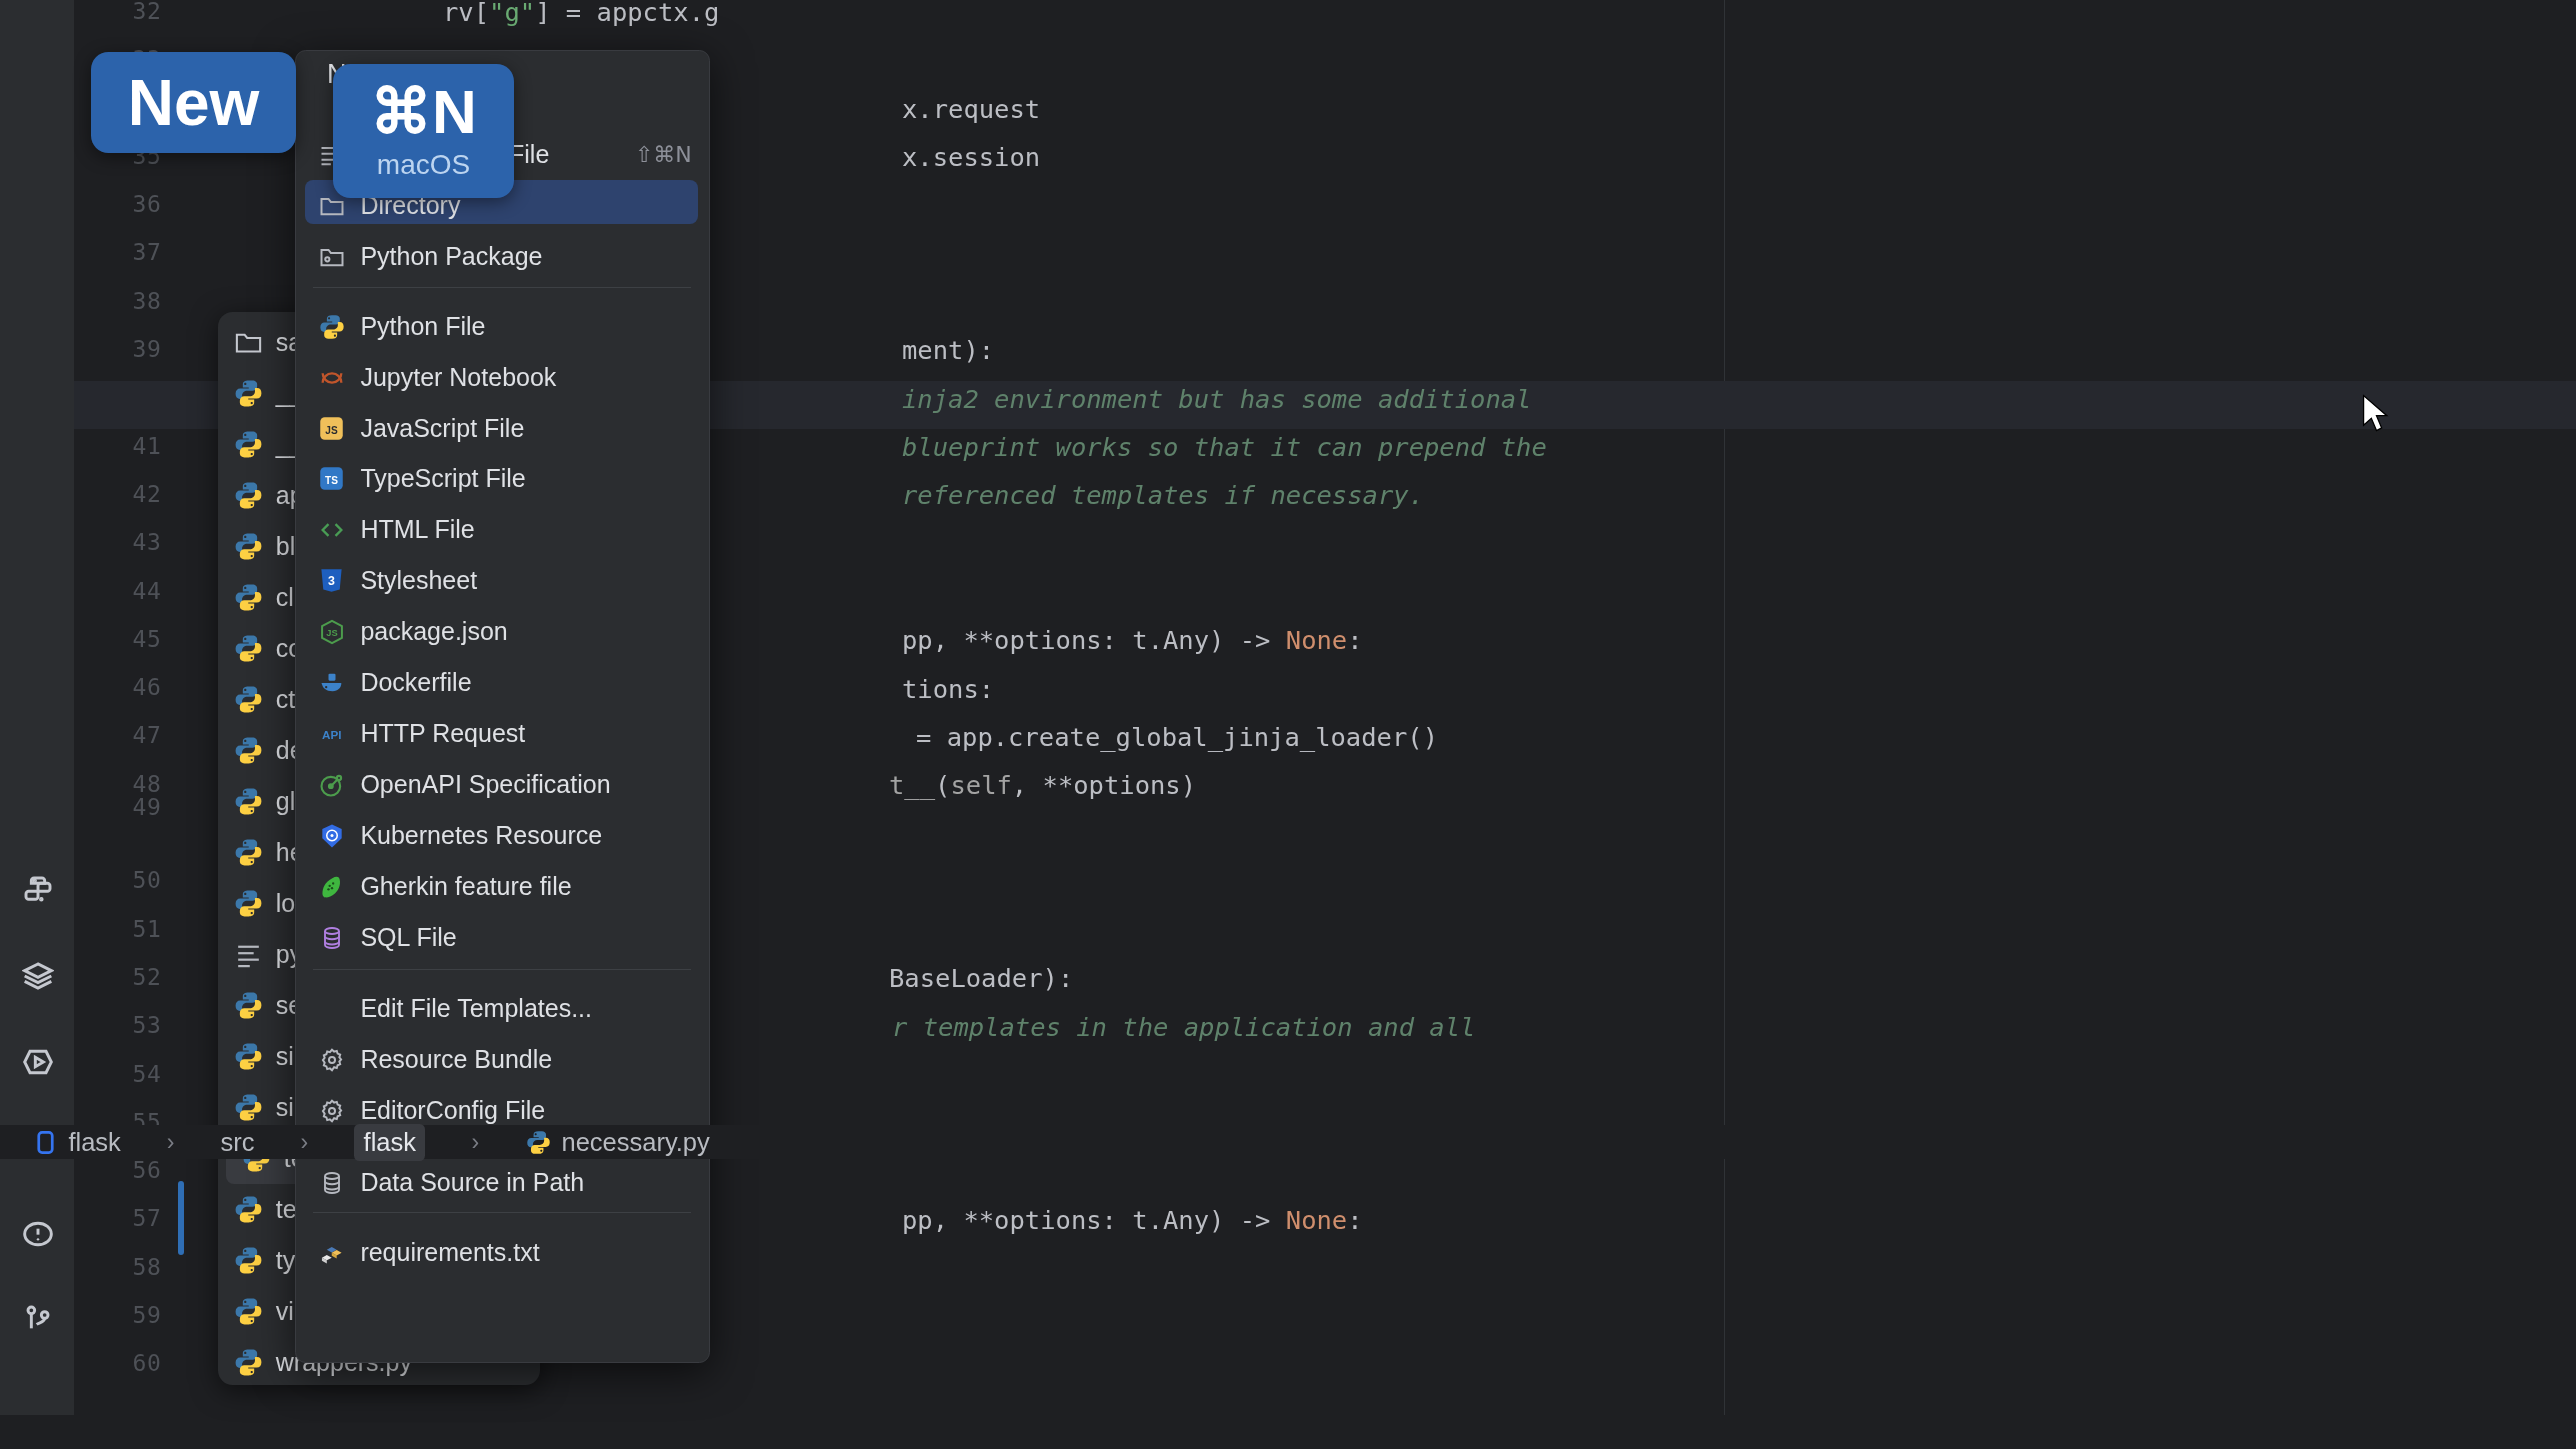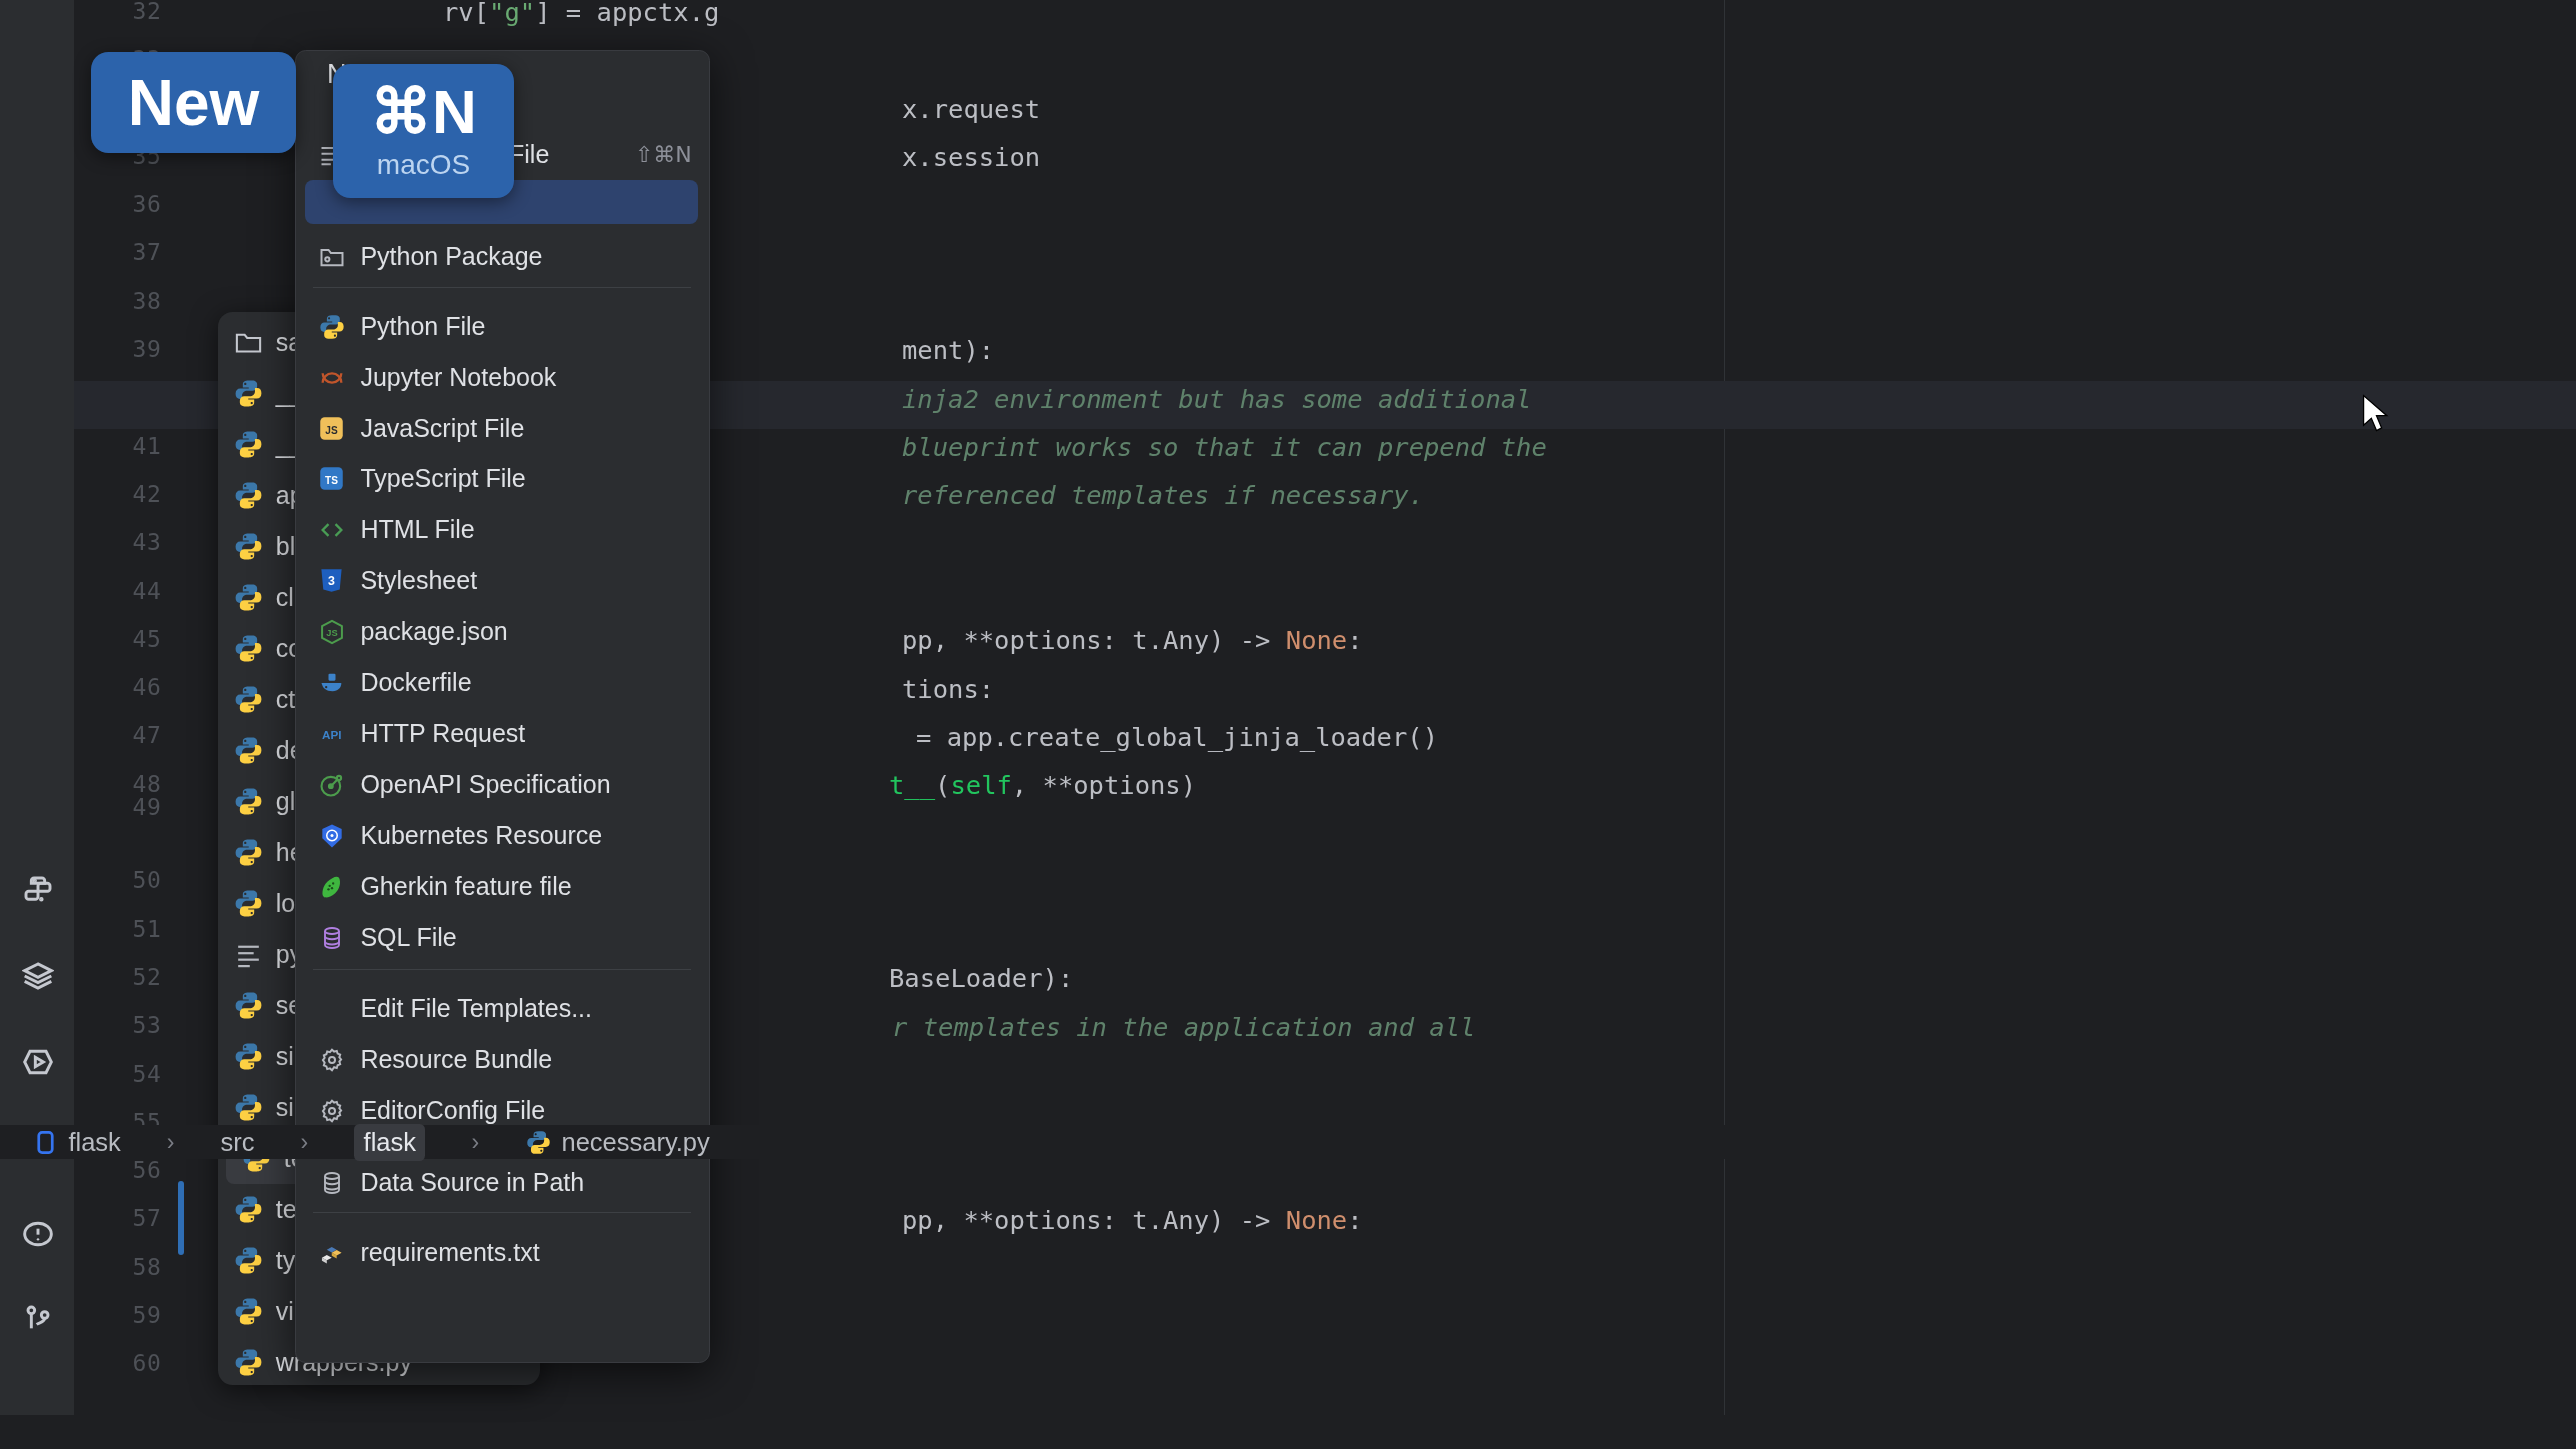--- a/index.html
+++ b/index.html
@@ -47,21 +47,21 @@
   }
   .code-line{position:absolute;left:0;color:#bcbec4;}
   .caret-line{
     position:absolute;left:0;right:0;height:48px;background:#26282e;
   }
   .vline{
     position:absolute;top:0;bottom:0;width:1.3px;background:#303337;
   }
   .tok-str{color:#6aab73;}
   .tok-kw{color:#cf8e6d;margin-top:11px;}
-  .tok-self{color:#22c55e;}
+  .tok-self{color:#a3a3a3;}
   .tok-com{color:#5f826b;font-style:italic;}
 
   
   .tree{
     position:absolute;left:218px;top:312px;width:322px;height:1073px;
     background:#2b2d30;border-radius:14.8px;
     box-shadow:0 5.4px 27px rgba(0,0,0,.55);
     overflow:hidden;
   }
   .tree-row{
@@ -471,20 +471,28 @@
             <path d="M3 6h16"></path>
             <path d="M3 11h11"></path>
             <path d="M3 16h16"></path>
             <path d="M3 20h8"></path>
           </svg>
       </span>
       <span class="menu-label">New Scratch File</span>
       <span class="menu-short">⇧⌘N</span>
     </div>
 
+    <div class="menu-row" style="top:129px">
+      <span class="menu-ico">
+        <svg width="28" height="28" viewBox="0 0 24 24" stroke="#b6b9c0" stroke-width="1.7" fill="none">
+            <path d="M3 6h6l2 2.5h10V19H3V6z"></path>
+          </svg>
+      </span>
+      <span class="menu-label">Directory</span>
+    </div>
 
     <div class="menu-row" style="top:180px">
       <span class="menu-ico">
         <svg width="28" height="28" viewBox="0 0 24 24" stroke="#b6b9c0" stroke-width="1.7" fill="none">
             <path d="M3 6h6l2 2.5h10V19H3V6z"></path>
             <circle cx="8" cy="14" r="1.8"></circle>
           </svg>
       </span>
       <span class="menu-label">Python Package</span>
     </div>

